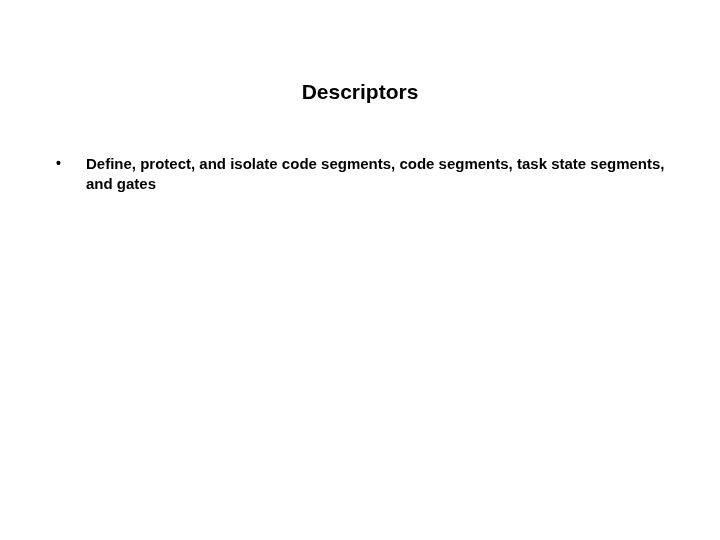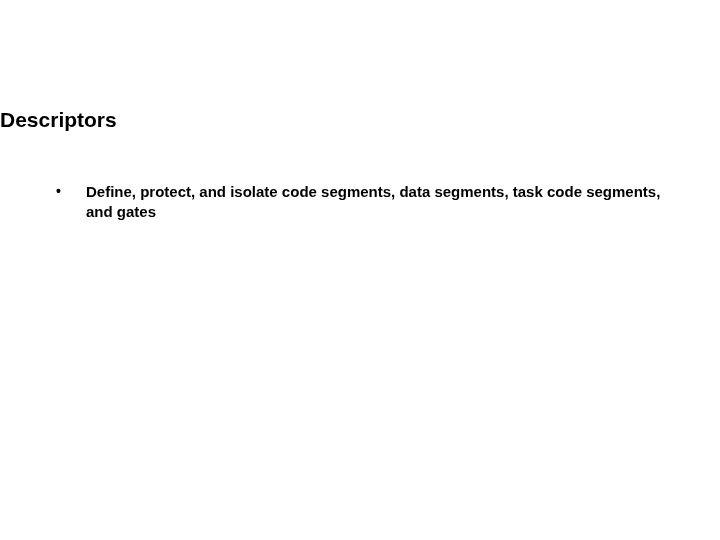--- a/index.html
+++ b/index.html
@@ -14,24 +14,24 @@
       font-family: "Comic Sans MS", "Comic Sans", cursive, sans-serif;
       color: #000000;
       overflow: hidden;
     }
     .slide {
       width: 100%;
       height: 100%;
       padding: 0;
     }
     .title {
-      text-align: left;
+      text-align: center;
       font-size: 21px;
       font-weight: bold;
-      margin-top: 108px;
+      margin-top: 80px;
       margin-bottom: 50px;
     }
     .content {
       padding-left: 50px;
       padding-right: 30px;
     }
     .bullet-item {
       display: flex;
       align-items: flex-start;
       font-size: 15px;
@@ -50,16 +50,16 @@
     }
   </style>
 </head>
 <body>
 
 <div class="slide">
   <h1 class="title">Descriptors</h1>
   <div class="content">
     <div class="bullet-item">
       <span class="bullet-marker">•</span>
-      <span class="bullet-text">Define, protect, and isolate code segments, data segments, task code segments, and gates</span>
+      <span class="bullet-text">Define, protect, and isolate code segments, code segments, task state segments, and gates</span>
     </div>
   </div>
 </div>
 
 </body></html>

